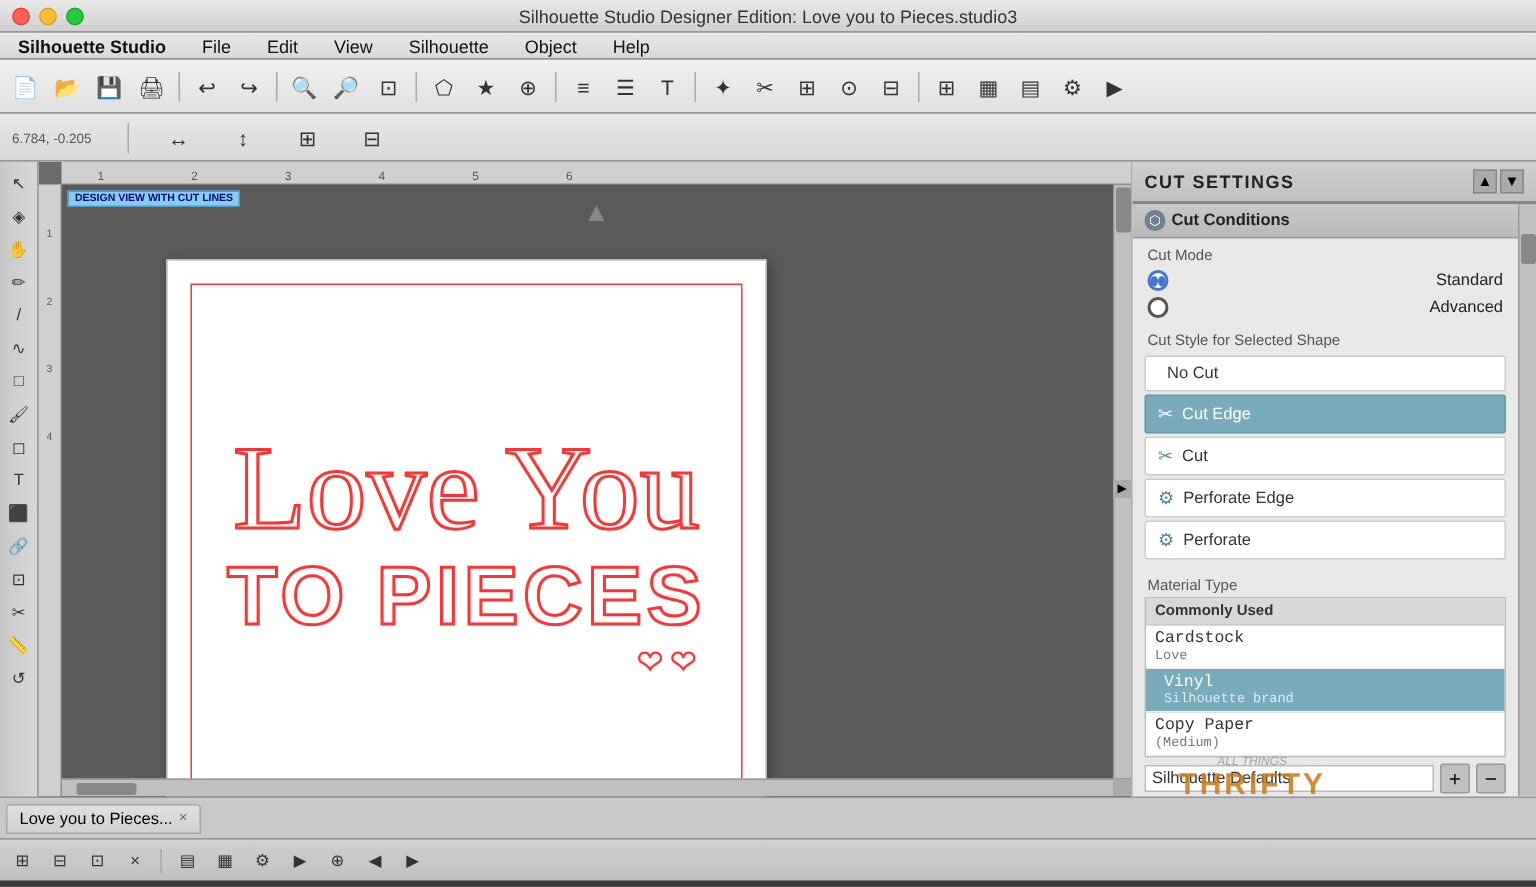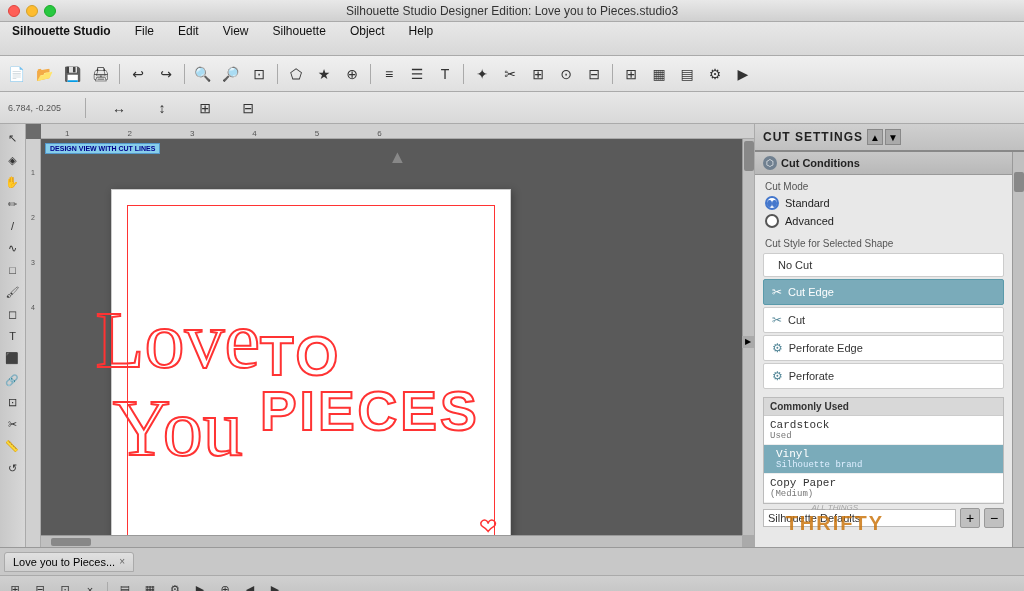--- a/index.html
+++ b/index.html
@@ -6,21 +6,21 @@
     body { font-family: -apple-system, BlinkMacSystemFont, 'Helvetica Neue', Arial, sans-serif; font-size: 12px; background: #3a3a3a; width: 1024px; height: 591px; overflow: hidden; }
 
     
     .title-bar { height: 22px; background: linear-gradient(to bottom, #e8e8e8, #d0d0d0); display: flex; align-items: center; padding: 0 8px; border-bottom: 1px solid #aaa; position: relative; }
     .traffic-lights { display: flex; gap: 6px; }
     .traffic-light { width: 12px; height: 12px; border-radius: 50%; }
     .tl-close { background: #ff5f57; border: 1px solid #e0443e; }
     .tl-min { background: #febc2e; border: 1px solid #d4a12a; }
     .tl-max { background: #28c840; border: 1px solid #1aab29; }
     .title-bar-title { position: absolute; left: 50%; transform: translateX(-50%); font-size: 12px; color: #333; font-weight: 500; }
-    .menu-bar { height: 34px; background: linear-gradient(to bottom, #e8e8e8, #d8d8d8); display: flex; padding: 0 8px; border-bottom: 1px solid #aaa; gap: 16px; }
+    .menu-bar { height: 18px; background: linear-gradient(to bottom, #e8e8e8, #d8d8d8); display: flex; padding: 0 8px; border-bottom: 1px solid #aaa; gap: 16px; }
     .menu-item { font-size: 12px; color: #111; cursor: pointer; padding: 2px 4px; }
     .app-name { font-weight: bold; font-size: 12px; }
 
     
     .toolbar { height: 36px; background: linear-gradient(to bottom, #f0f0f0, #e0e0e0); border-bottom: 1px solid #aaa; display: flex; align-items: center; padding: 0 4px; gap: 2px; }
     .tb-btn { width: 26px; height: 26px; background: transparent; border: 1px solid transparent; border-radius: 3px; cursor: pointer; display: flex; align-items: center; justify-content: center; font-size: 14px; color: #333; }
     .tb-separator { width: 1px; height: 20px; background: #aaa; margin: 0 3px; }
 
     
     .toolbar2 { height: 32px; background: linear-gradient(to bottom, #e8e8e8, #d8d8d8); border-bottom: 1px solid #aaa; display: flex; align-items: center; padding: 0 4px; gap: 17px; }
@@ -28,38 +28,38 @@
     
     .main-layout { display: flex; height: calc(591px - 22px - 22px - 36px - 32px - 28px - 28px); }
 
     
     .left-toolbar { width: 26px; background: linear-gradient(to right, #c8c8c8, #d8d8d8); border-right: 1px solid #aaa; display: flex; flex-direction: column; align-items: center; padding: 4px 0; gap: 2px; }
     .lt-btn { width: 20px; height: 20px; background: transparent; border: 1px solid transparent; border-radius: 2px; cursor: pointer; display: flex; align-items: center; justify-content: center; font-size: 11px; color: #333; }
 
     
     .canvas-area { flex: 1; background: #6b6b6b; position: relative; overflow: hidden; }
     .page-white { position: absolute; top: 50px; left: 70px; width: 400px; height: 390px; background: white; border: 1px solid #ccc; box-shadow: 2px 2px 8px rgba(0,0,0,0.3); }
-    .design-inner { position: absolute; top: 15px; left: 15px; right: 15px; bottom: 15px; border: 1px solid #ff3333; display: flex; flex-direction: row; align-items: center; justify-content: center; }
+    .design-inner { position: absolute; top: 15px; left: 15px; right: 15px; bottom: 15px; border: 1px solid #ff3333; display: flex; flex-direction: column; align-items: center; justify-content: center; }
 
     
     .right-panel { width: 270px; background: #e8e8e8; border-left: 1px solid #aaa; display: flex; flex-direction: column; }
-    .panel-header { height: 28px; background: linear-gradient(to bottom, #d0d0d0, #c0c0c0); border-bottom: 2px solid #888; display: flex; align-items: center; padding: 0 8px; gap: 4px; justify-content: flex-start; }
+    .panel-header { height: 28px; background: linear-gradient(to bottom, #d0d0d0, #c0c0c0); border-bottom: 2px solid #888; display: flex; align-items: center; padding: 0 8px; gap: 4px; justify-content: space-between; }
     .panel-title { font-weight: bold; font-size: 12px; color: #222; letter-spacing: 1px; }
     .panel-arrows { display: flex; gap: 2px; }
     .panel-arrow { width: 16px; height: 16px; background: #aaa; border: 1px solid #888; display: flex; align-items: center; justify-content: center; font-size: 10px; cursor: pointer; }
 
     
     .section-header { background: linear-gradient(to bottom, #c8c8c8, #b8b8b8); padding: 4px 8px; display: flex; align-items: center; gap: 4px; border-bottom: 1px solid #999; cursor: pointer; }
     .section-header-icon { width: 14px; height: 14px; background: #708090; border-radius: 50%; display: flex; align-items: center; justify-content: center; color: white; font-size: 9px; }
     .section-label { font-size: 11px; font-weight: bold; color: #222; }
 
     .subsection { padding: 6px 10px; }
     .subsection-label { font-size: 10px; color: #555; margin-bottom: 4px; }
 
-    .radio-row { display: flex; align-items: center; gap: 6px; margin-bottom: 4px; }
+    .radio-row { display: flex; align-items: center; gap: 6px; margin-bottom: 4px; justify-content: space-between; }
     .radio-btn { width: 14px; height: 14px; border-radius: 50%; border: 2px solid #555; background: white; display: flex; align-items: center; justify-content: center; cursor: pointer; flex-shrink: 0; }
     .radio-btn.checked { border-color: #4477cc; }
     .radio-btn.checked::after { content: ''; width: 7px; height: 7px; border-radius: 50%; background: #4477cc; }
     .radio-label { font-size: 11px; color: #222; }
 
     .cut-style-label { font-size: 10px; color: #555; padding: 0 10px 4px; }
     .cut-options { padding: 0 8px 8px; display: flex; flex-direction: column; gap: 2px; }
     .cut-option { padding: 5px 8px; border: 1px solid #ccc; background: white; font-size: 11px; color: #333; cursor: pointer; display: flex; align-items: center; gap: 6px; border-radius: 2px; }
     .cut-option.selected { background: #7aabba; color: white; border-color: #5a9aaa; }
     .cut-option.selected .cut-icon { color: white; }
@@ -274,25 +274,26 @@
           <div class="cut-option">
             <span class="cut-icon">⚙</span>
             <span>Perforate Edge</span>
           </div>
           <div class="cut-option">
             <span class="cut-icon">⚙</span>
             <span>Perforate</span>
           </div>
         </div>
 
+        <div class="material-label">Material Type</div>
         <div class="material-list">
           <div class="material-group-header">Commonly Used</div>
           <div class="material-item">
             <span>Cardstock</span>
-            <span class="sub">Used</span>
+            <span class="sub">Love</span>
           </div>
           <div class="material-item selected">
             <span>Vinyl</span>
             <span class="sub">Silhouette brand</span>
           </div>
           <div class="material-item">
             <span>Copy Paper</span>
             <span class="sub">(Medium)</span>
           </div>
         </div>

